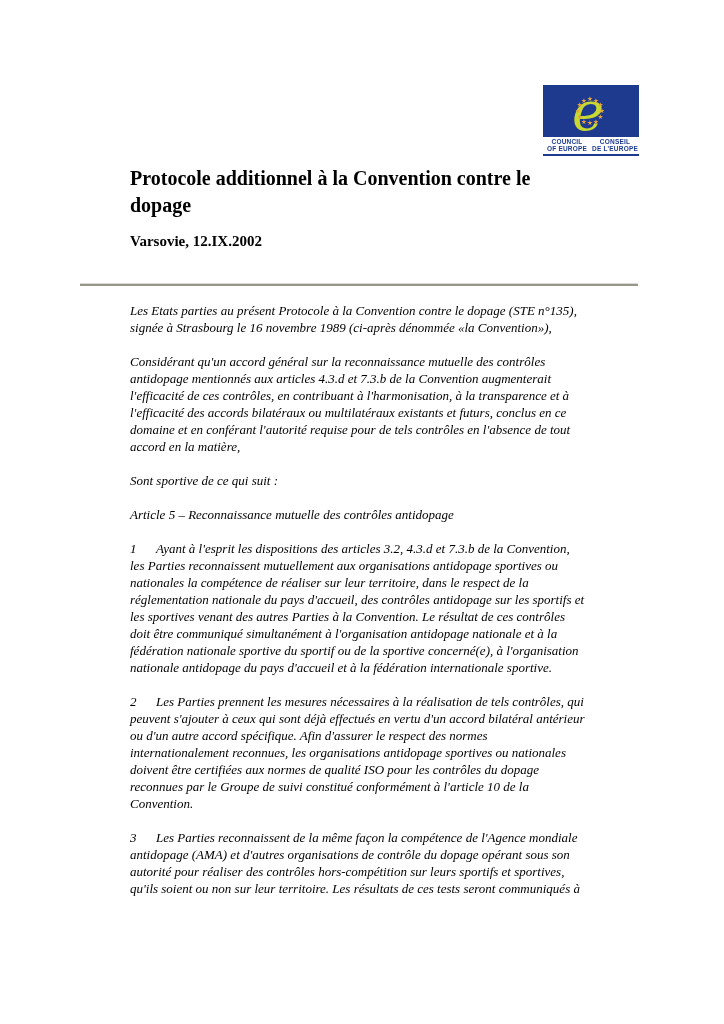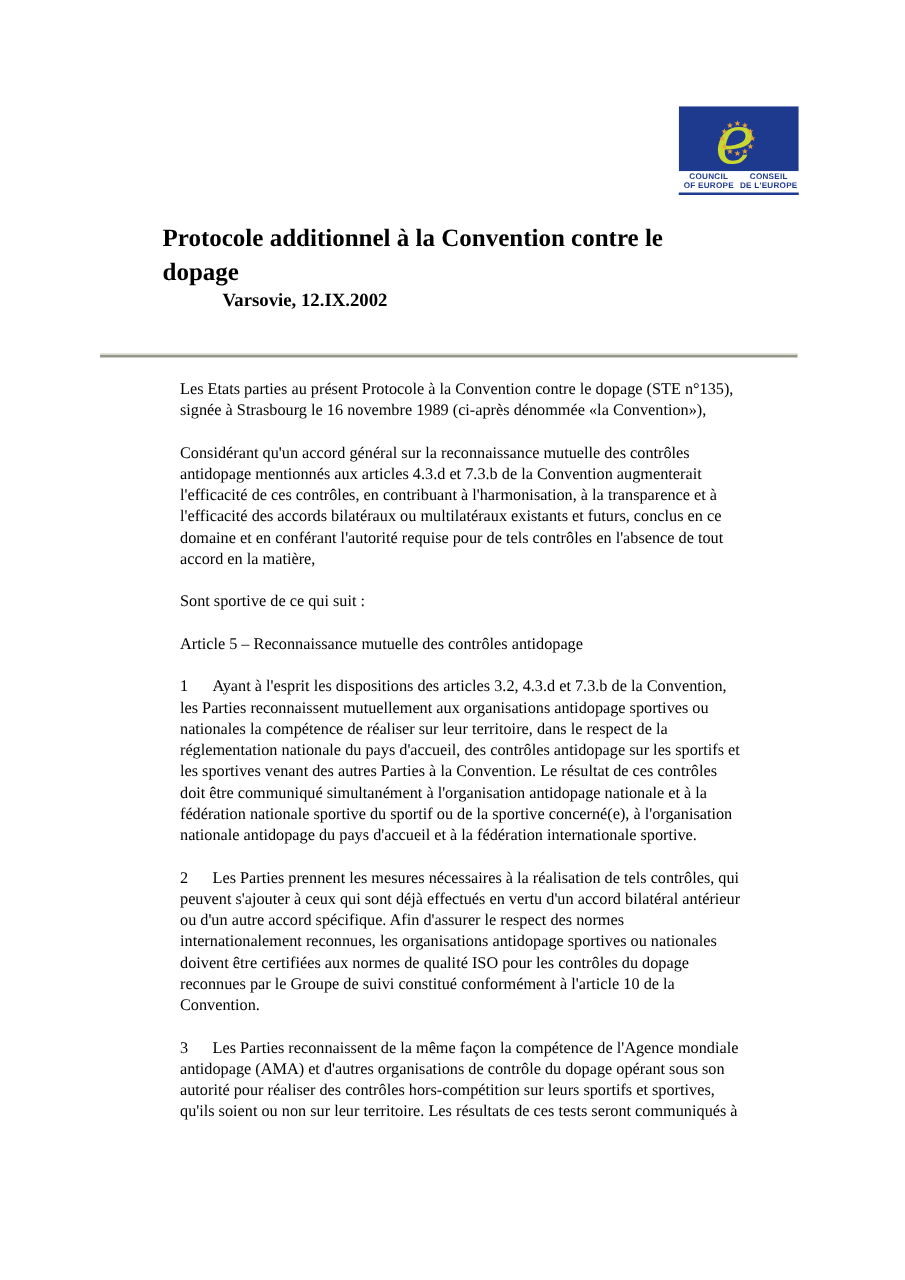--- a/index.html
+++ b/index.html
@@ -44,58 +44,58 @@
   .coe-underline {
     margin-top: 2px;
     height: 2px;
     background: #1e3a8f;
   }
 
   
   .doc-title {
     position: absolute;
     left: 130px;
-    top: 178px;
+    top: 165px;
     width: 540px;
     margin: 0;
     font-size: 20px;
     line-height: 27px;
     font-weight: bold;
     white-space: pre-line;
   }
   .doc-subtitle {
     position: absolute;
     left: 130px;
     top: 232px;
     width: 400px;
     font-size: 15px;
     line-height: 19px;
     font-weight: bold;
-    margin-left: 48px;
   }
 
   
   .doc-rule {
     position: absolute;
     left: 80px;
     top: 283px;
     width: 558px;
     height: 2px;
     background: #96968a;
     border-top: 1px solid #d9d9d0;
   }
 
   
   .doc-body {
     position: absolute;
-    left: 144px;
+    left: 130px;
     top: 302px;
     width: 528px;
     font-size: 13px;
     line-height: 17px;
+    font-style: italic;
   }
   .doc-body p {
     margin: 0 0 17px 0;
     white-space: pre-line;
   }
 </style>
 </head>
 <body>
 
 <div class="page">

